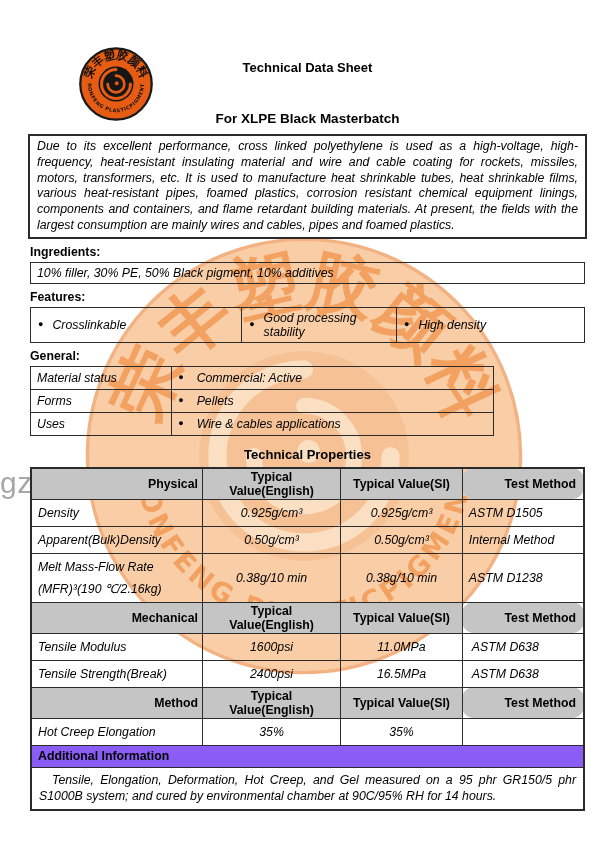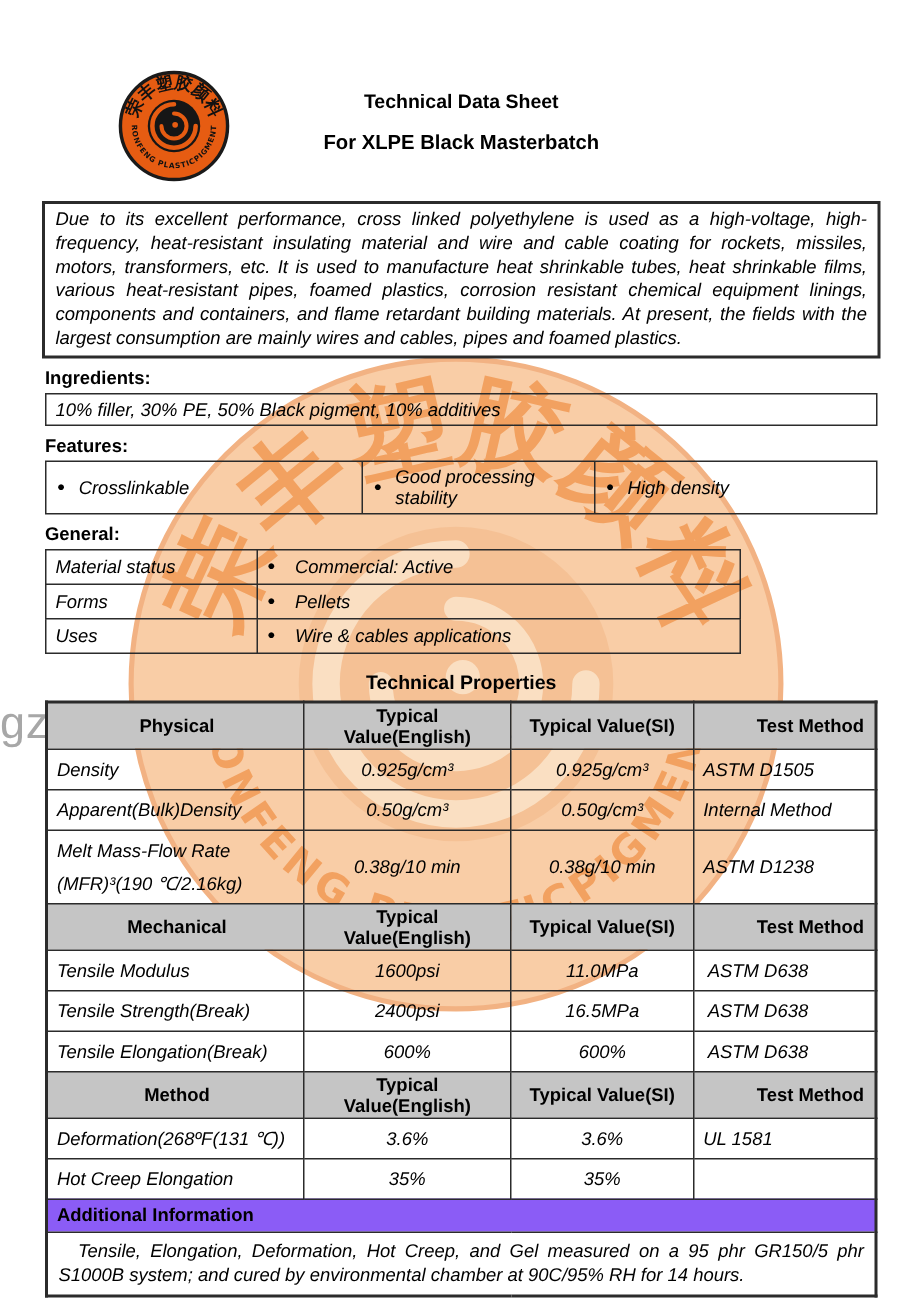--- a/index.html
+++ b/index.html
@@ -26,21 +26,21 @@
     color: rgba(145,145,145,0.8);
     margin-top: 48px;
   }
   .content { position: relative; z-index: 2; }
 
   
   .doc-header { position: relative; height: 134px; }
   .logo { position: absolute; left: 78px; top: 46px; width: 76px; height: 76px; }
   .title-block { position: absolute; left: 0; top: 60px; width: 100%; text-align: center; }
   .doc-title    { font-size: 13px; font-weight: bold; }
-  .doc-subtitle { font-size: 13.5px; font-weight: bold; margin-top: 12px; }
+  .doc-subtitle { font-size: 13.5px; font-weight: bold; margin-top: 36px; }
 
   
   .intro-box {
     margin: 0 28px; border: 2px solid #2b2b2b;
     padding: 3px 7px;
     font-style: italic; font-size: 12.3px; line-height: 15.8px;
     text-align: justify;
   }
 
   
@@ -73,23 +73,23 @@
   .tech-heading {
     text-align: center; font-weight: bold; font-size: 13px;
     margin: 11px 0 5px; position: relative; z-index: 2;
   }
   .tech-table {
     width: 555px; margin: 0 30px;
     border-collapse: collapse; border: 2px solid #2b2b2b;
   }
   .tech-table th, .tech-table td { border: 1.5px solid #2b2b2b; font-size: 12.3px; }
   .ghdr th { background: #c5c5c5; height: 22px; font-weight: bold; padding: 1px 4px; }
-  .gh-name { text-align: center; padding-left: 6px !important; }
+  .gh-name { text-align: right; padding-left: 6px !important; }
   .gh-col  { text-align: center; }
-  .gh-tm   { text-align: right; padding-right: 7px !important; }
+  .gh-tm   { text-align: right; padding-right: 7px !important; border-radius: 12px; }
   .drow td { height: 25px; padding: 2px 6px; font-style: italic; }
   td.rlabel { text-align: left; white-space: pre-line; line-height: 22px; }
   td.val    { text-align: center; }
   td.tm     { }
   td.tm-left{ text-align: left; padding-left: 9px; }
   th.add-header {
     background: #8b5cf6; text-align: left; font-weight: bold;
     height: 22px; padding: 1px 6px;
   }
   td.add-text {
@@ -258,40 +258,28 @@
           <td class="val">1600psi</td>
           <td class="val">11.0MPa</td>
           <td class="tm-left">ASTM D638</td>
         </tr>
         <tr class="drow">
           <td class="rlabel">Tensile Strength(Break)</td>
           <td class="val">2400psi</td>
           <td class="val">16.5MPa</td>
           <td class="tm-left">ASTM D638</td>
         </tr>
-        <tr class="drow">
-          <td class="rlabel">Tensile Elongation(Break)</td>
-          <td class="val">600%</td>
-          <td class="val">600%</td>
-          <td class="tm-left">ASTM D638</td>
-        </tr>
 
         <tr class="ghdr">
           <th class="gh-name">Method</th>
           <th class="gh-col">Typical Value(English)</th>
           <th class="gh-col">Typical Value(SI)</th>
           <th class="gh-tm">Test Method</th>
         </tr>
         <tr class="drow">
-          <td class="rlabel">Deformation(268ºF(131 ℃))</td>
-          <td class="val">3.6%</td>
-          <td class="val">3.6%</td>
-          <td class="tm">UL 1581</td>
-        </tr>
-        <tr class="drow">
           <td class="rlabel">Hot Creep Elongation</td>
           <td class="val">35%</td>
           <td class="val">35%</td>
           <td class="tm"></td>
         </tr>
 
         <tr>
           <th class="add-header" colspan="4">Additional Information</th>
         </tr>
         <tr>

